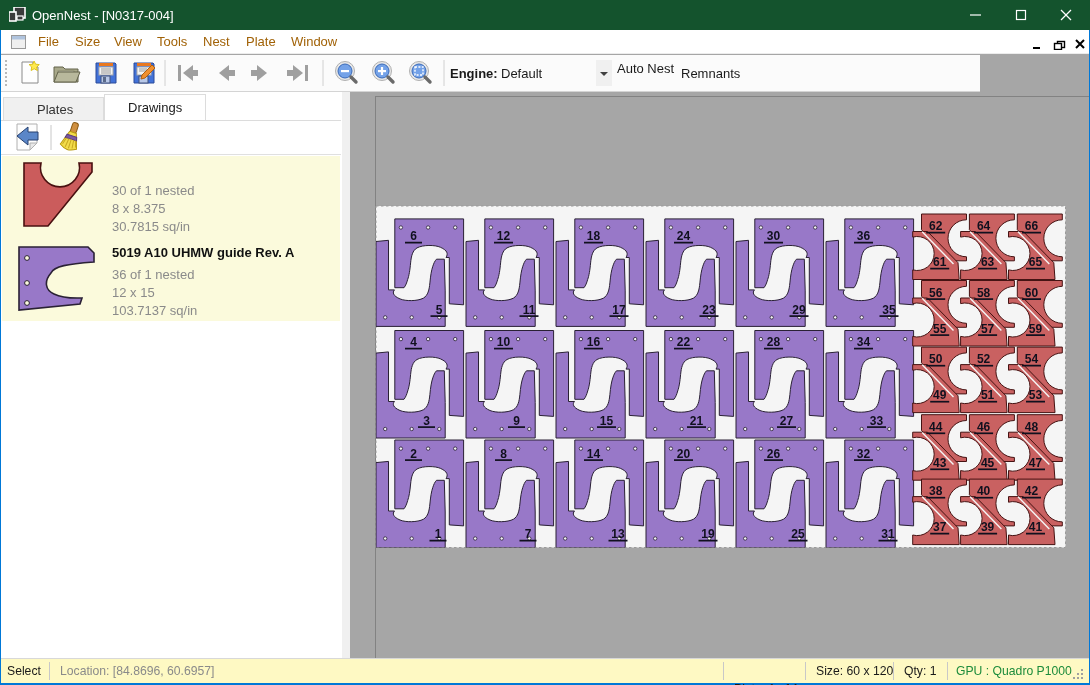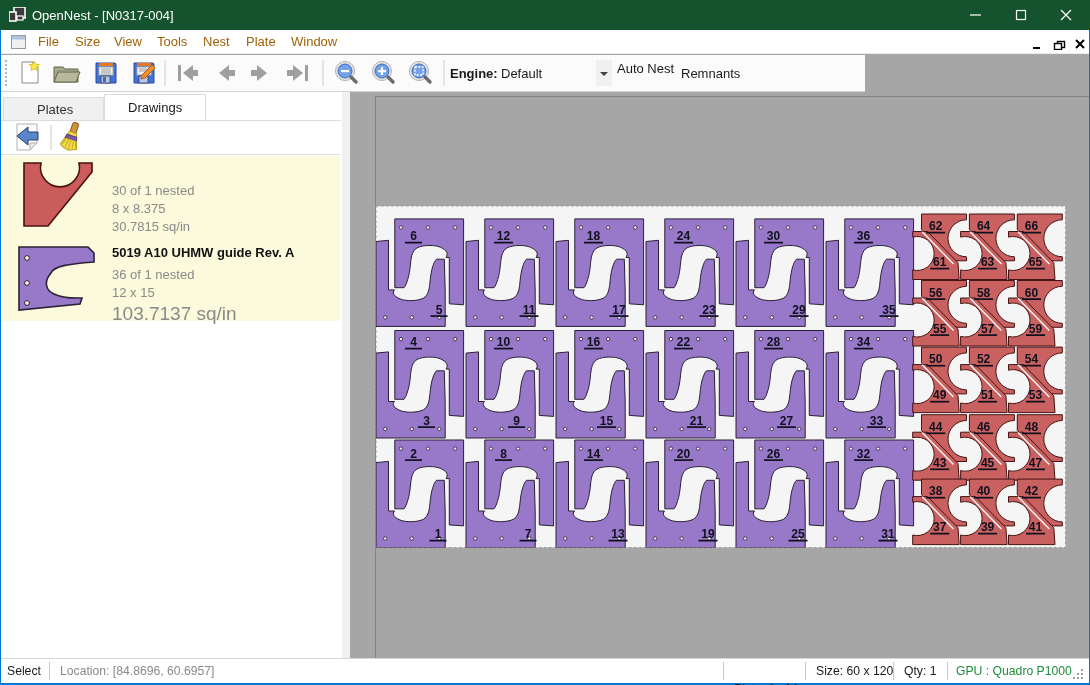--- a/index.html
+++ b/index.html
@@ -1,23 +1,23 @@
 <!DOCTYPE html>
 <html><head><meta charset="utf-8">
 <style>
 *{margin:0;padding:0;box-sizing:border-box}
 html,body{width:1090px;height:685px;overflow:hidden;font-family:"Liberation Sans",sans-serif;background:#a6a6a6;position:relative}
 .abs{position:absolute}
 .titlebar{left:0;top:0;width:1090px;height:42px;background:#14532d;color:#fff}
 .titletext{left:32px;top:7.5px;font-size:13px;color:#fff}
 .menubar{left:1px;top:30px;width:1088px;height:24px;background:#fff;border-bottom:1px solid #ececec}
 .menu-item{position:absolute;top:4px;font-size:13px;color:#a16207}
-.toolbar{left:1px;top:55px;width:864px;height:37px;background:#fbfbfb;border-bottom:1px solid #d4d4d4}
+.toolbar{left:1px;top:55px;width:979px;height:37px;background:#fbfbfb;border-bottom:1px solid #d4d4d4}
 .leftpanel{left:1px;top:92px;width:341px;height:566px;background:#fff}
-.statusbar{left:0;top:658px;width:1090px;height:27px;background:#ffffff;border-top:1px solid #d8d8d8;border-bottom:2px solid #0078d7;font-size:12.2px}
+.statusbar{left:0;top:658px;width:1090px;height:27px;background:#fef9c3;border-top:1px solid #d8d8d8;border-bottom:2px solid #0078d7;font-size:12.2px}
 .borderL{left:0;top:30px;width:1px;height:655px;background:#0078d7}
 .borderR{left:1089px;top:30px;width:1px;height:655px;background:#0078d7}
 .pn{font:bold 12px "Liberation Sans",sans-serif;fill:#10101e}
 .gray{color:#8a8a8a}
 .sep{position:absolute;width:1px;background:#c8c8c8}
 </style></head>
 <body>
 
 <div class="abs titlebar">
  <svg class="abs" style="left:9px;top:7px" width="17" height="16">
@@ -157,21 +157,21 @@
  <div class="abs gray" style="left:111px;top:127px;font-size:13px">30.7815 sq/in</div>
  <svg class="abs" style="left:17px;top:154px" width="79" height="66" viewBox="0 0 79 66">
   <path d="M1,1 L70,1 L76,7 L76,16 C50,18 36,20 33,27 C26,35 27,44 36,48 C46,53 58,52 64,52 L62,58 L1,64 Z" fill="#9878c8" stroke="#2a2135" stroke-width="1.6"></path>
   <circle cx="9" cy="12" r="2.4" fill="#fbfadc" stroke="#2a2135"></circle>
   <circle cx="9" cy="37" r="2.4" fill="#fbfadc" stroke="#2a2135"></circle>
   <circle cx="9" cy="57" r="2.4" fill="#fbfadc" stroke="#2a2135"></circle>
  </svg>
  <div class="abs" style="left:111px;top:153px;font-size:13px;font-weight:bold;color:#111">5019 A10 UHMW guide Rev. A</div>
  <div class="abs gray" style="left:111px;top:175px;font-size:13px">36 of 1 nested</div>
  <div class="abs gray" style="left:111px;top:193px;font-size:13px">12 x 15</div>
- <div class="abs gray" style="left:111px;top:211px;font-size:19px">103.7137 sq/in</div>
+ <div class="abs gray" style="left:111px;top:211px;font-size:13px">103.7137 sq/in</div>
 </div>
 <div class="abs" style="left:342px;top:92px;width:8px;height:566px;background:#f0f0f0"></div>
 <svg width="715.5" height="563.0" viewBox="0 0 715.5 563.0" style="position:absolute;left:374.5px;top:95.5px">
 <rect x="0" y="0" width="715.5" height="563.0" fill="#a6a6a6"></rect>
 <rect x="0.5" y="0.5" width="714.5" height="562.0" fill="none" stroke="#828282" stroke-width="1"></rect>
 <rect x="1.0" y="110.0" width="689.5" height="341.5" fill="#f5f5f5"></rect>
 <rect x="1.0" y="110.0" width="689.5" height="341.5" fill="none" stroke="#9a9a9a" stroke-width="1" stroke-dasharray="2.5,2.5"></rect>
 <defs>
 <clipPath id="plateclip">
         <rect x="1.0" y="110.0" width="689.5" height="341.5"></rect>

